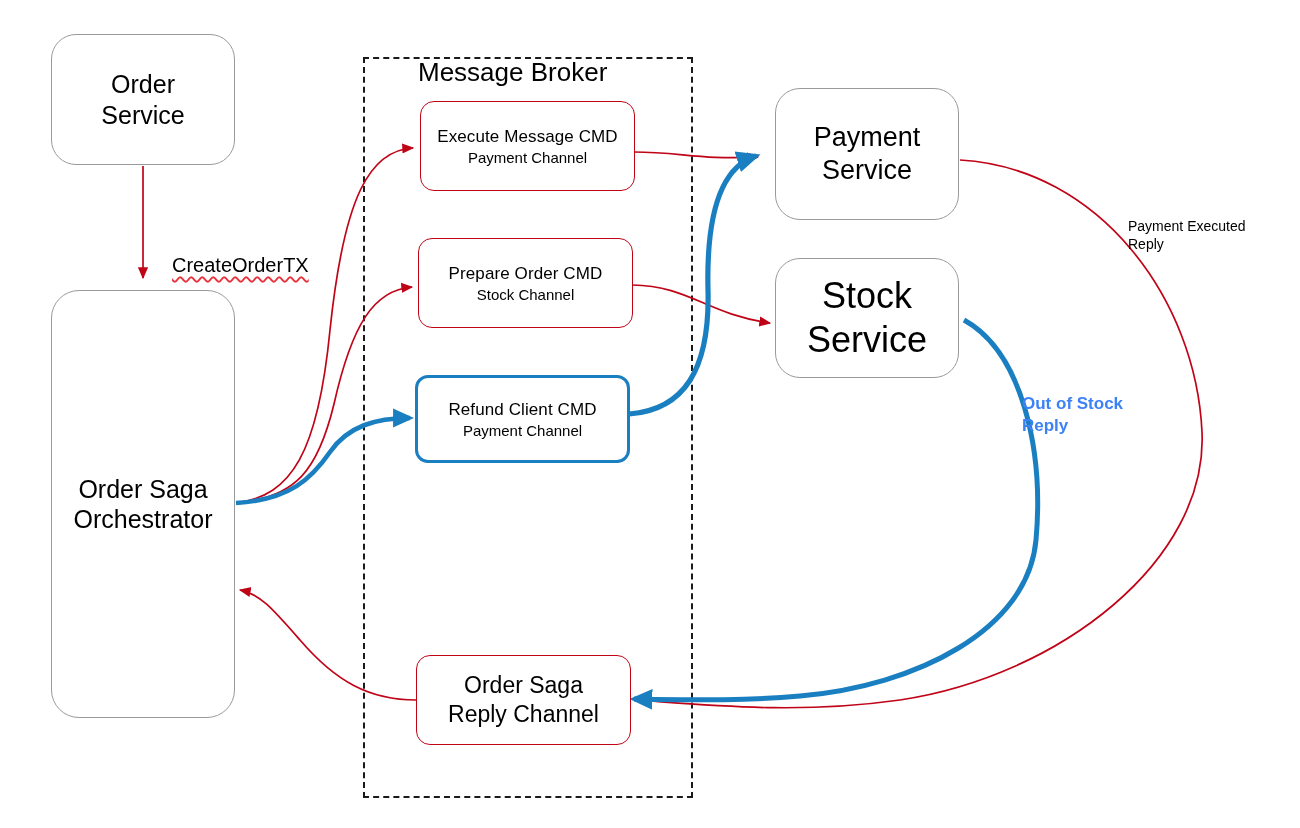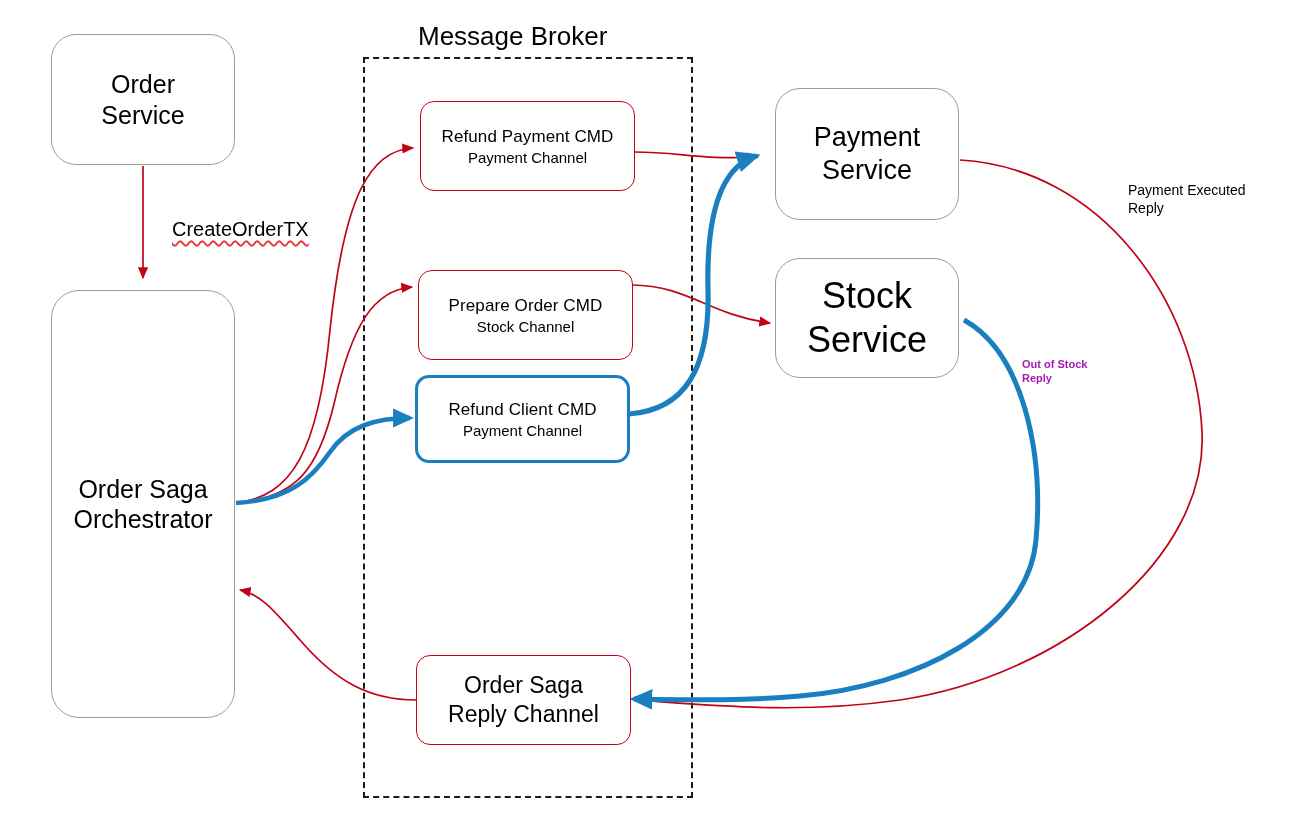--- a/index.html
+++ b/index.html
@@ -46,36 +46,37 @@
     border: 1.7px solid #c00418;
     border-radius: 14px;
     background: #ffffff;
     display: flex;
     flex-direction: column;
     align-items: center;
     justify-content: center;
     text-align: center;
     color: #000000;
   }
-  .chan-box.blue { border-color: #1a7fc1; border-width: 3px; }
+  .chan-box.blue { border-color: #1a7fc1; border-width: 3px; border-radius: 13px; }
   .chan-box .line1 { font-size: 17px; letter-spacing: .1px; }
   .chan-box .line2 { font-size: 15px; margin-top: 2px; }
   .chan-box.single { justify-content: center; }
   .chan-box.single .line2 { font-size: 23px; line-height: 1.25; white-space: pre-line; margin-top: 0; }
 
   
   .label {
     position: absolute;
     color: #000000;
     line-height: 1.28;
     white-space: pre-line;
+    margin-top: 36px;
   }
   .label.broker-title { font-size: 26px; }
   .label.edge { font-size: 14px; }
-  .label.edge-blue { font-size: 11px; color: #a21caf; font-weight: bold; }
+  .label.edge-blue { font-size: 17px; color: #3b82f6; font-weight: bold; }
   .label.spell {
     font-size: 20px;
     text-decoration: underline wavy #e8323c;
     text-underline-offset: 4px;
   }
 
   
   #broker-region {
     position: absolute;
     left: 363px;
@@ -140,25 +141,25 @@
     <span>Payment
 Service</span>
   </div>
 
   <div class="svc-box" style="left:775px; top:258px; width:184px; height:120px; font-size:36px;">
     <span>Stock
 Service</span>
   </div>
 
   <div class="chan-box" style="left:420px; top:101px; width:215px; height:90px;">
-    <span class="line1">Refund Payment CMD</span>
+    <span class="line1">Execute Message CMD</span>
     <span class="line2">Payment Channel</span>
   </div>
 
-  <div class="chan-box" style="left:418px; top:238px; width:215px; height:90px;margin-top:32px;">
+  <div class="chan-box" style="left:418px; top:238px; width:215px; height:90px;">
     <span class="line1">Prepare Order CMD</span>
     <span class="line2">Stock Channel</span>
   </div>
 
   <div class="chan-box blue" style="left:415px; top:375px; width:215px; height:88px;">
     <span class="line1">Refund Client CMD</span>
     <span class="line2">Payment Channel</span>
   </div>
 
   <div class="chan-box single" style="left:416px; top:655px; width:215px; height:90px;">

